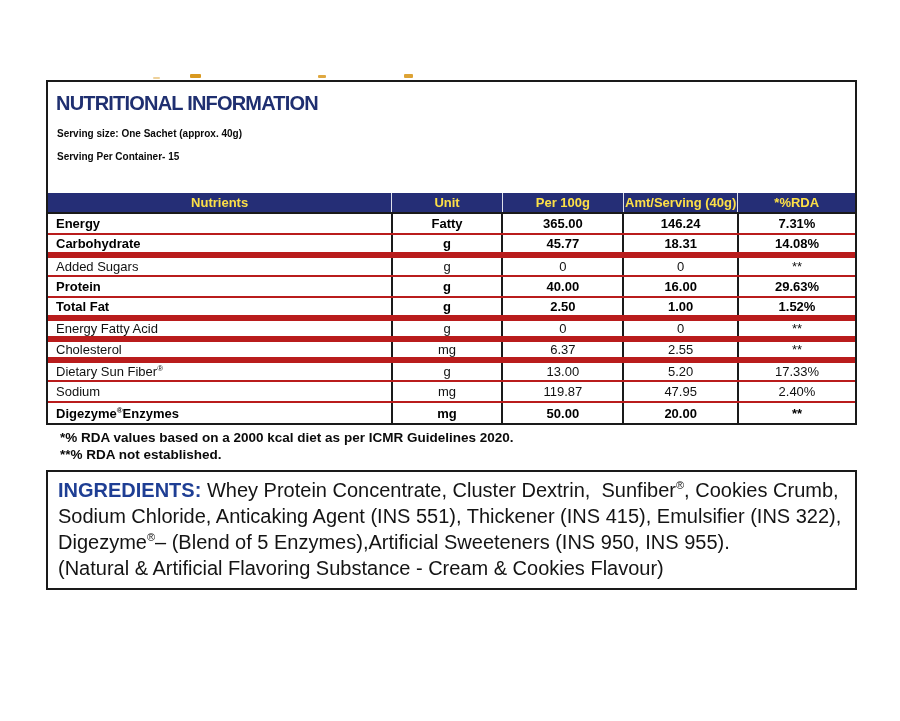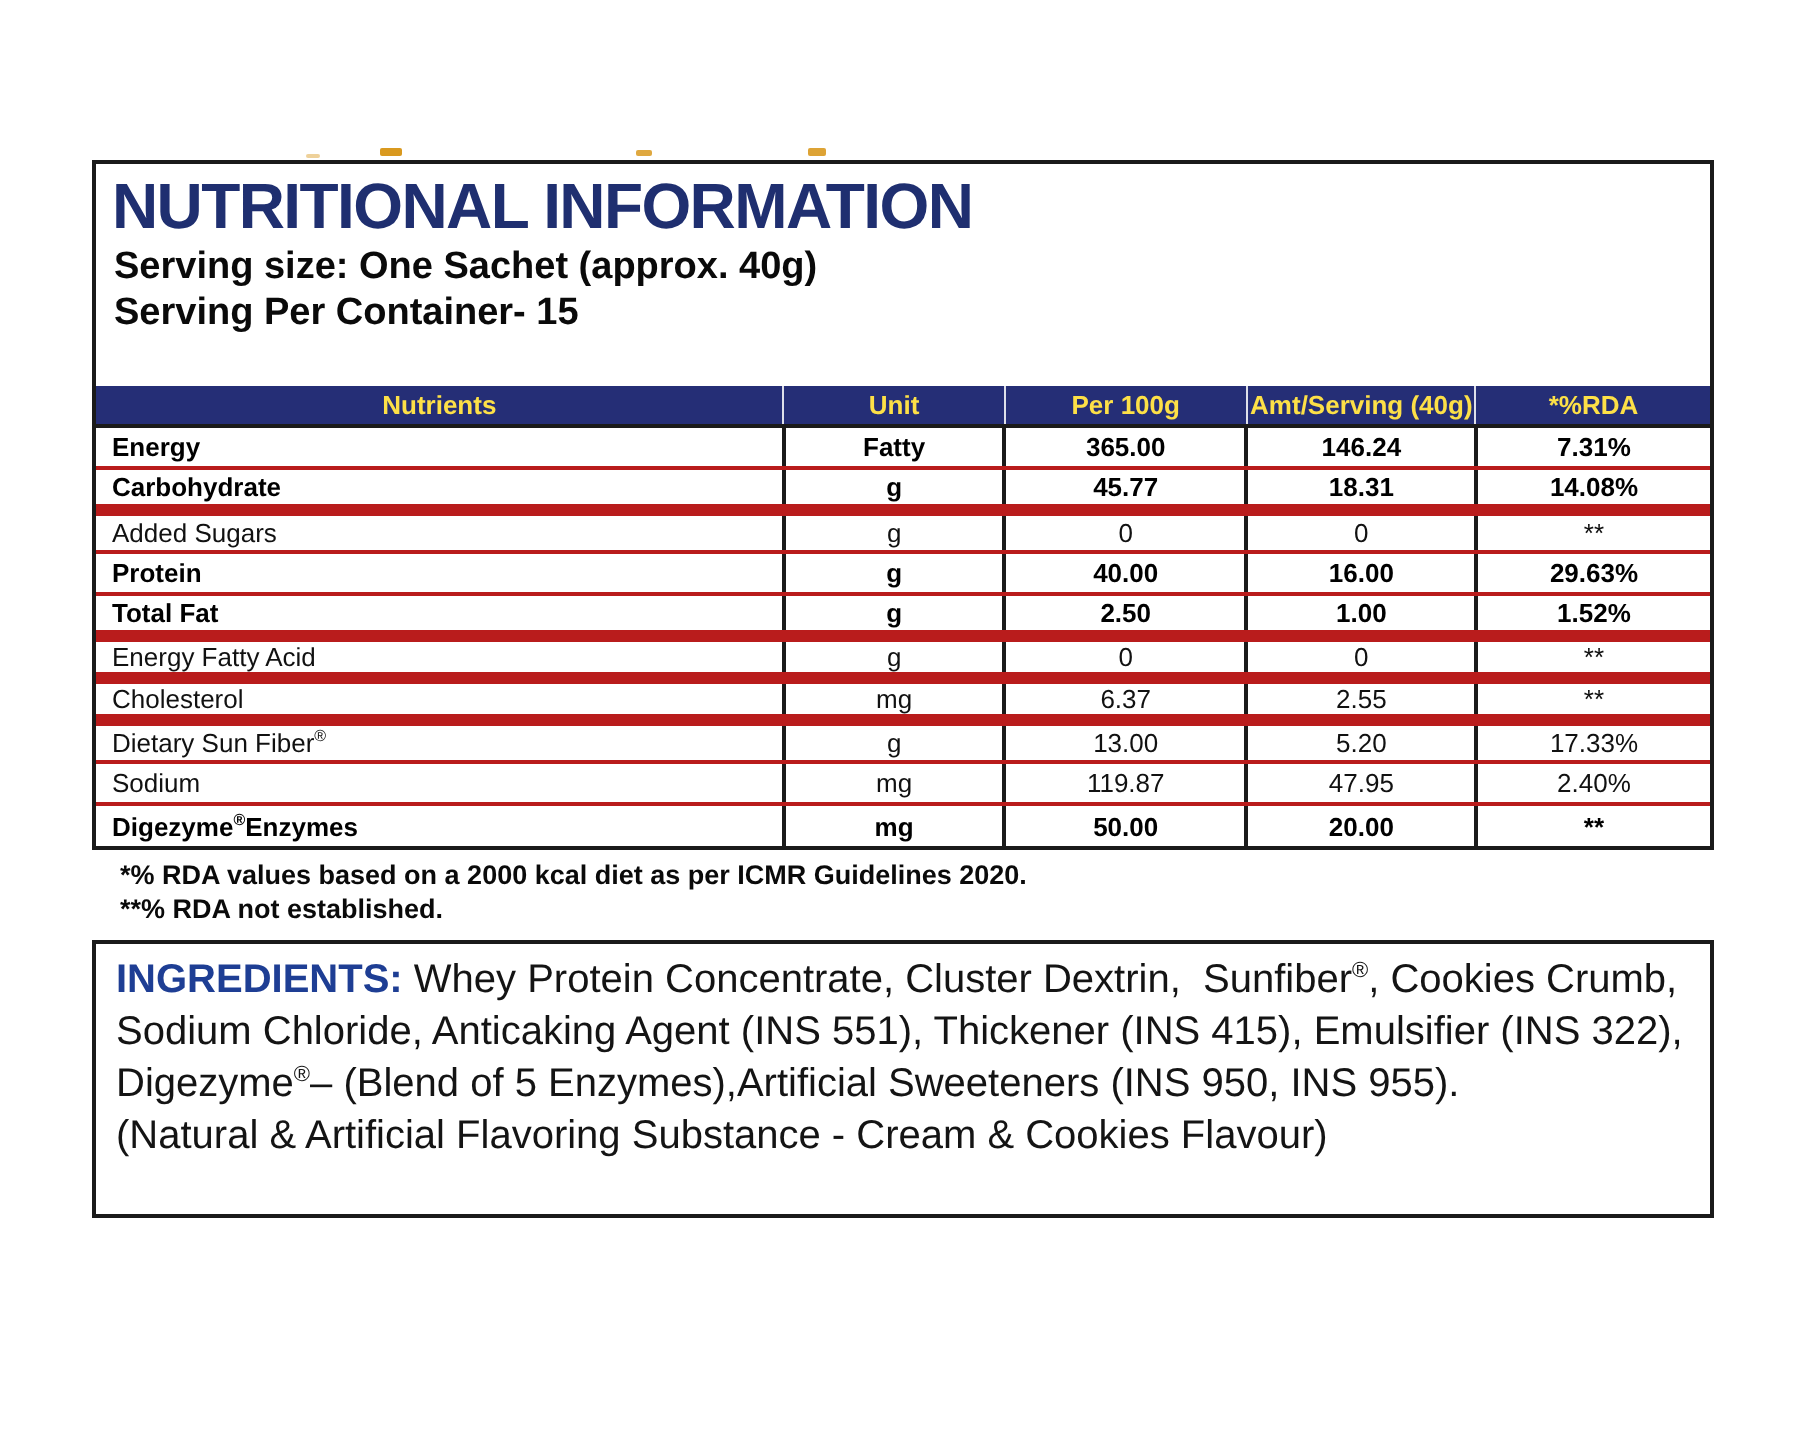--- a/index.html
+++ b/index.html
@@ -10,23 +10,23 @@
   
   .stray { position:absolute; background:#d9991f; border-radius:1px; }
   .stray.s1 { left:153px; top:77px; width:7px;  height:2px; opacity:.45; }
   .stray.s2 { left:190px; top:74px; width:11px; height:4px; }
   .stray.s3 { left:318px; top:75px; width:8px;  height:3px; opacity:.85; }
   .stray.s4 { left:404px; top:74px; width:9px;  height:4px; opacity:.9; }
 
   
   .nutri-box { position:absolute; left:46px; top:80px; width:811px; height:345px;
                border:2px solid #1a1a1a; background:#fff; }
-  .nutri-title { padding:5px 0 0 8px; font-size:32px; font-weight:bold;
+  .nutri-title { padding:5px 0 0 8px; font-size:20px; font-weight:bold;
                  letter-spacing:-0.8px; color:#1f2f70; line-height:32px; }
-  .serving-line { padding-left:9px; font-size:19px; font-weight:bold;
+  .serving-line { padding-left:9px; font-size:10px; font-weight:bold;
                   line-height:23px; color:#0a0a0a; }
   .serving-line.first { margin-top:3px; }
 
   table.nutri-table { position:absolute; left:0; right:0; bottom:0; width:100%;
                       border-collapse:collapse; table-layout:fixed; }
   .nutri-table col.c0 { width:42.6%; } .nutri-table col.c1 { width:13.7%; }
   .nutri-table col.c2 { width:15.0%; } .nutri-table col.c3 { width:14.2%; }
   .nutri-table col.c4 { width:14.5%; }
 
   .nutri-table thead th { background:#252e76; color:#fde047; font-size:13px;
@@ -42,21 +42,21 @@
   .nutri-table tbody td.name { text-align:left; padding-left:8px; }
   .nutri-table tbody tr.bold td { font-weight:bold; color:#000; }
   .nutri-table tbody tr.thick td { border-bottom-width:2px; }
   .nutri-table sup { font-size:8px; vertical-align:super; line-height:0; }
 
   
   .footnotes { position:absolute; left:60px; top:430px; font-size:13.5px;
                font-weight:bold; line-height:16.5px; color:#0a0a0a; }
 
   
-  .ingr-box { position:absolute; left:46px; top:470px; width:811px; height:139px;
+  .ingr-box { position:absolute; left:46px; top:470px; width:811px; height:120px;
               border:2px solid #1a1a1a; background:#fff;
               padding:5px 10px 0 10px; font-size:20px; line-height:26px; color:#141414; }
   .ingr-label { font-weight:bold; color:#1e3e94; }
   .ingr-body  { white-space:pre-wrap; }
   .ingr-box sup { font-size:11px; vertical-align:super; line-height:0; }
   .ingr-flavour { white-space:pre-wrap; }
 </style>
 </head>
 <body>
 

